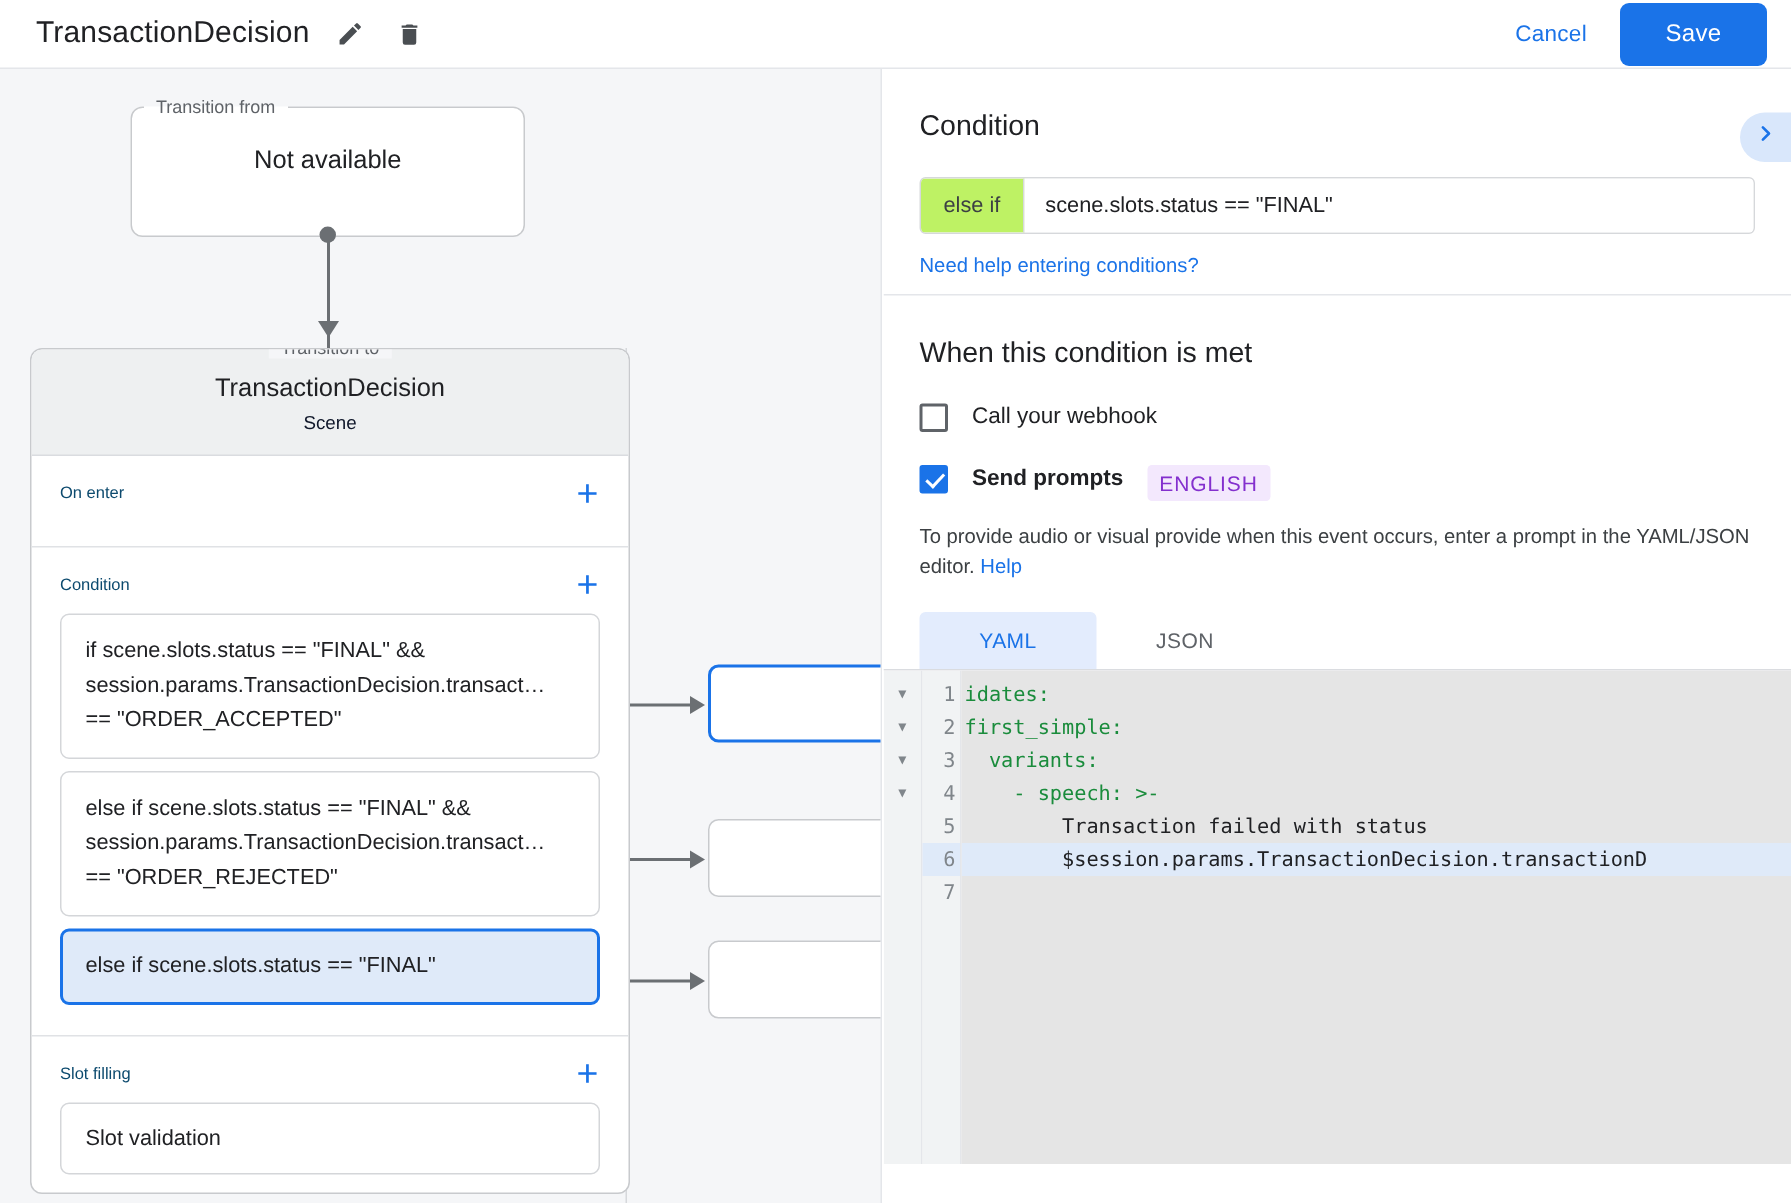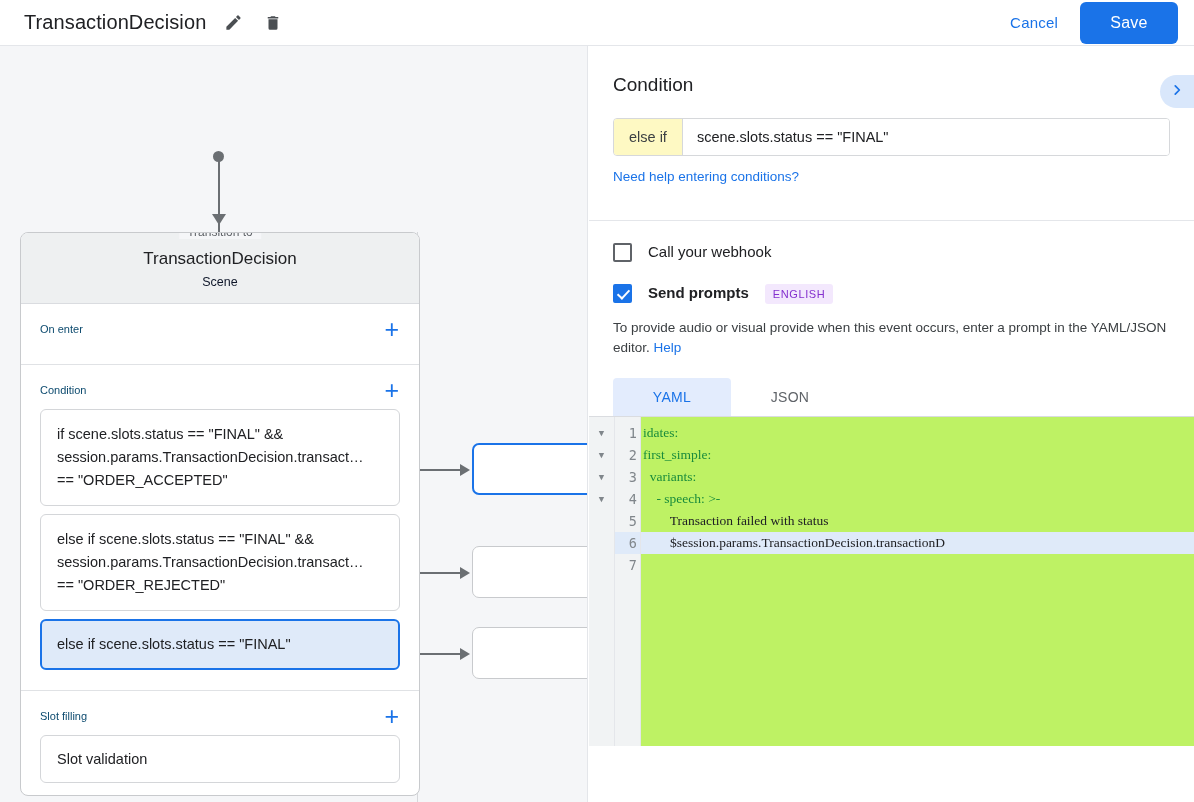--- a/index.html
+++ b/index.html
@@ -252,40 +252,40 @@
   }
   .cond-input-row {
     display: flex;
     margin-top: 22px;
     border: 1px solid #d6d8db;
     border-radius: 4px;
     overflow: hidden;
     height: 38px;
   }
   .cond-prefix {
-    background: #fef9c3;
+    background: #bef264;
     border-right: 1px solid #d6d8db;
     display: flex; align-items: center;
     padding: 0 15px;
     font-size: 14.5px;
     color: #3c4043;
     white-space: nowrap;
   }
   .cond-value {
     flex: 1 1 auto;
     display: flex; align-items: center;
     padding: 0 14px;
     font-size: 14.5px;
     color: #202124;
     background: #ffffff;
   }
   .helplink {
     display: inline-block;
     margin-top: 13px;
-    margin-bottom: 36px;
+    margin-bottom: 12px;
     font-size: 13.5px;
     color: #1a73e8;
     cursor: pointer;
     text-decoration: none;
   }
 
   .expand-pill {
     position: absolute;
     right: 0; top: 29px;
     width: 34px; height: 33px;
@@ -324,21 +324,21 @@
   .cblabel {
     margin-left: 16px;
     font-size: 15px;
     color: #202124;
   }
   .cblabel.bold { font-weight: bold; }
   .lang-badge {
     margin-left: 16px;
     background: #f3e8fd;
     color: #8430ce;
-    font-size: 11px;
+    font-size: 14px;
     letter-spacing: .6px;
     padding: 4px 8px;
     border-radius: 3px;
   }
   .hint {
     margin-top: 14px;
     font-size: 13.5px;
     color: #3c4043;
     line-height: 20px;
     max-width: 560px;
@@ -394,24 +394,23 @@
     padding-top: 5px;
     text-align: right;
     flex: 0 0 auto;
     color: #80868b;
   }
   .gutter .ln { height: 22px; line-height: 22px; padding-right: 3px; }
   .gutter .ln.hl { background: #dfeaf9; }
   .code {
     flex: 1 1 auto;
     padding-top: 5px;
-    background: #bef264;
+    background: #e5e5e5;
     overflow: hidden;
     white-space: pre;
-    font-family: Liberation Serif, serif;
   }
   .code .row { height: 22px; line-height: 22px; padding-left: 2px; }
   .code .row.hl { background: #dfeaf9; }
   .k { color: #1a8c3c; }
   .t { color: #202124; }
 </style>
 </head>
 <body>
 
 <div id="app">
@@ -436,20 +435,24 @@
     </div>
 
     <div class="topbar-spacer"></div>
 
     <button class="cancel-btn">Cancel</button>
     <button class="save-btn">Save</button>
   </div>
 
   <div class="canvas">
 
+    <fieldset class="node-box transition-from">
+      <legend>Transition from</legend>
+      <div class="tf-body">Not available</div>
+    </fieldset>
 
     <div class="arrow-dot"></div>
     <div class="arrow-v"></div>
     <div class="arrow-head"></div>
 
     <div class="vrail"></div>
 
     <div class="target-box active" style="left:472px; top:397px;"></div>
     <div class="target-box" style="left:472px; top:500px;"></div>
     <div class="target-box" style="left:472px; top:581px;"></div>
@@ -517,20 +520,21 @@
 
       <div class="cond-input-row">
         <div class="cond-prefix">else if</div>
         <div class="cond-value">scene.slots.status == "FINAL"</div>
       </div>
 
       <a class="helplink">Need help entering conditions?</a>
     </div>
 
     <div class="panel-sec last">
+      <div class="panel-h">When this condition is met</div>
 
       <div class="cbrow">
         <div class="cbox"></div>
         <span class="cblabel">Call your webhook</span>
       </div>
 
       <div class="cbrow">
         <div class="cbox checked"></div>
         <span class="cblabel bold">Send prompts</span>
         <span class="lang-badge">ENGLISH</span>

